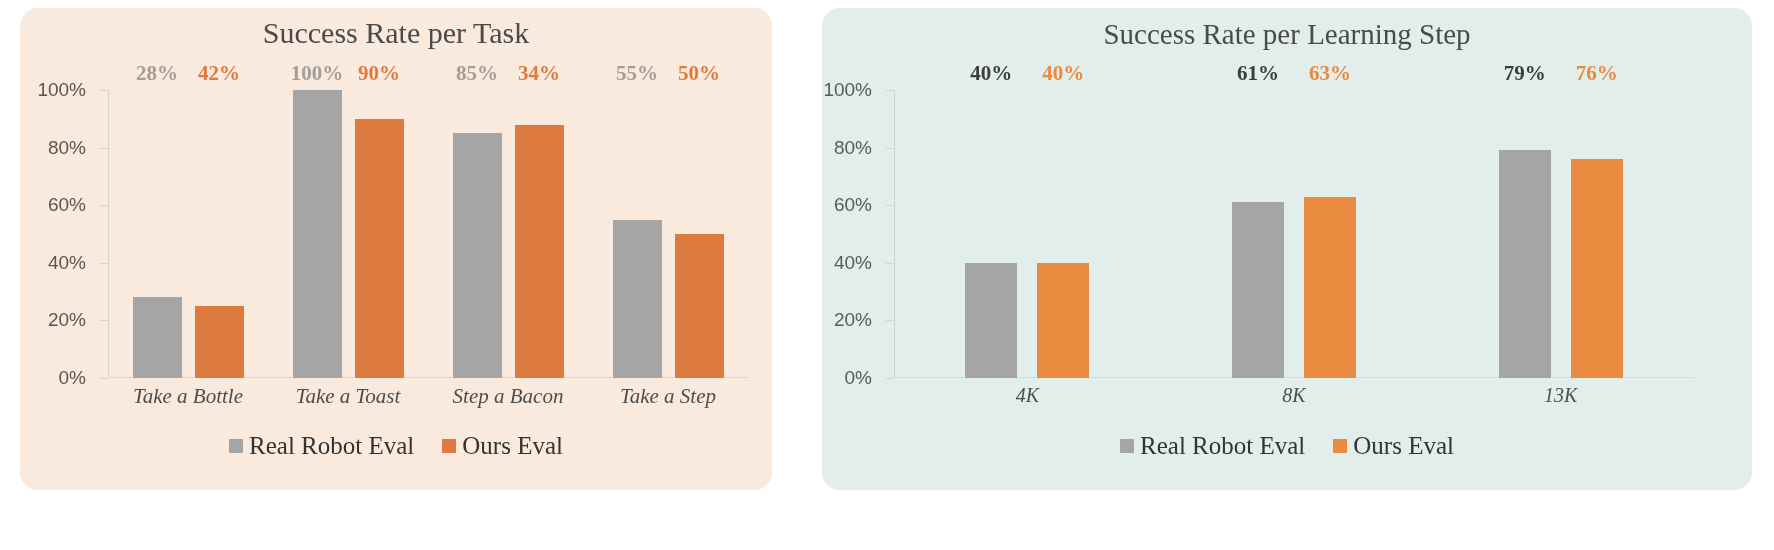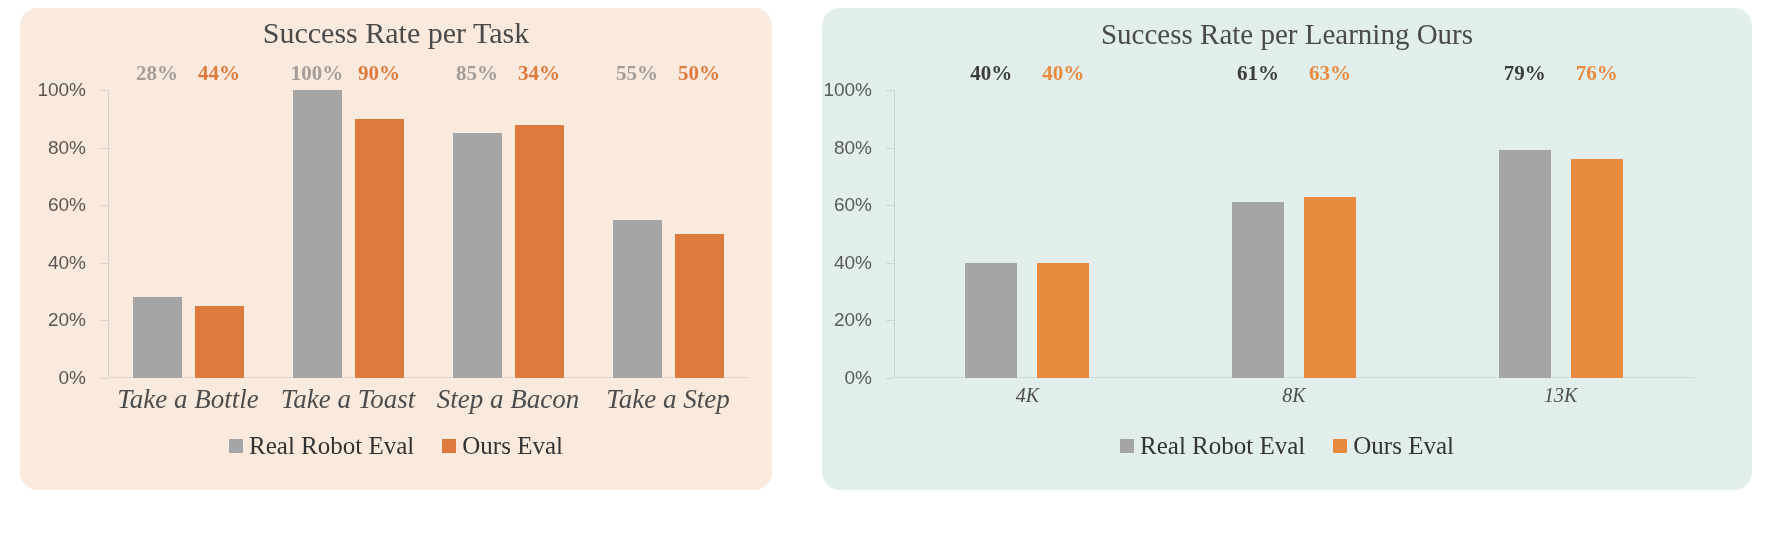--- a/index.html
+++ b/index.html
@@ -145,21 +145,21 @@
     left:0;right:0;
     display:flex;
   }
   .panel-left .cat-labels{ left:88px; width:640px; top:376px; }
   .panel-right .cat-labels{ left:72px; width:800px; top:376px; }
   .cat{
     flex:1 1 0;
     text-align:center;
     font-family:"Liberation Serif", serif;
     font-style:italic;
-    font-size:27px;
+    font-size:21px;
     color:#4d4d4d;
   }
   .panel-right .cat{ font-size:20px; }
 
   .legend{
     position:absolute;
     left:0;right:0;
     display:flex;
     justify-content:center;
     align-items:center;
@@ -215,21 +215,21 @@
       </div>
 
       <div class="groups">
         <div class="group">
           <div class="bars">
             <div class="bar-wrap">
               <span class="vlabel gray">28%</span>
               <div class="bar gray" style="height: 28%;"></div>
             </div>
             <div class="bar-wrap">
-              <span class="vlabel orange">44%</span>
+              <span class="vlabel orange">42%</span>
               <div class="bar orange" style="height: 25%;"></div>
             </div>
           </div>
         </div>
         <div class="group">
           <div class="bars">
             <div class="bar-wrap">
               <span class="vlabel gray">100%</span>
               <div class="bar gray" style="height: 100%;"></div>
             </div>
@@ -279,21 +279,21 @@
         <span>Real Robot Eval</span>
       </div>
       <div class="legend-item">
         <span class="swatch orange"></span>
         <span>Ours Eval</span>
       </div>
     </div>
   </div>
 
   <div class="panel panel-right">
-    <div class="chart-title">Success Rate per Learning Ours</div>
+    <div class="chart-title">Success Rate per Learning Step</div>
 
     <div class="plot">
       <div class="axis-line"></div>
       <div class="baseline"></div>
 
       <div class="tick" style="top:0%">
         <span class="ylabel">100%</span>
       </div>
       <div class="tick" style="top:20%">
         <span class="ylabel">80%</span>

